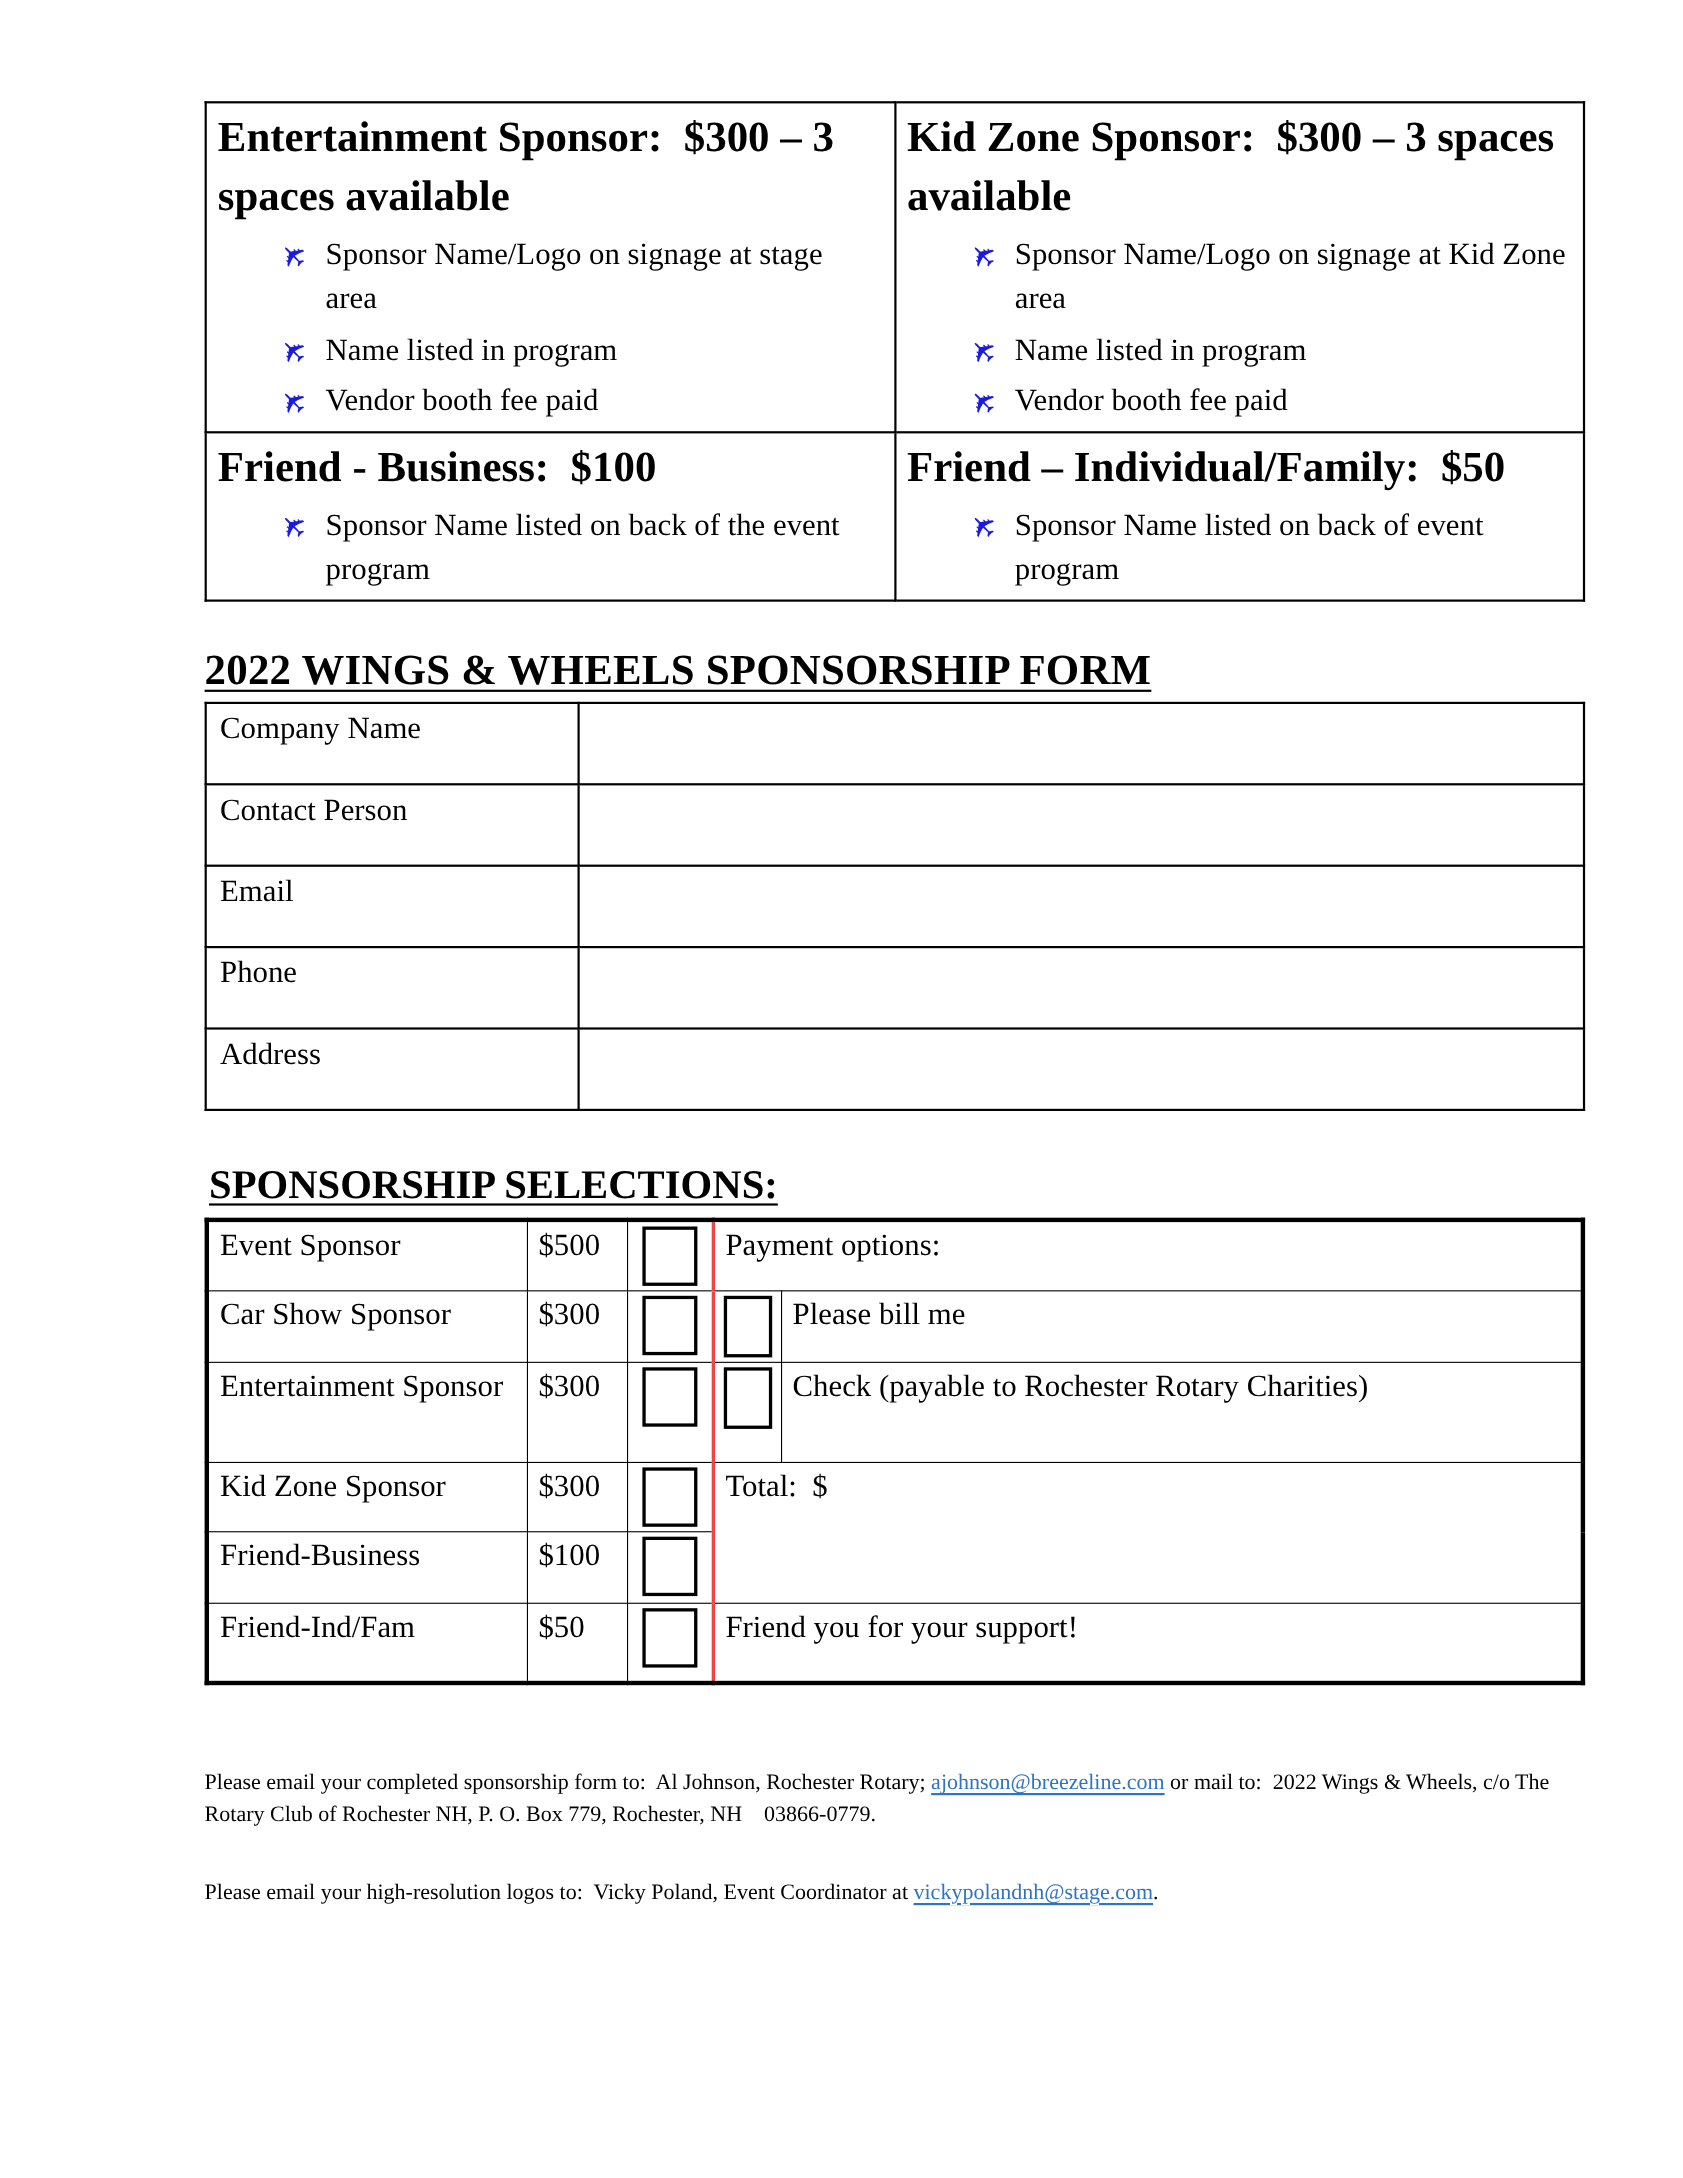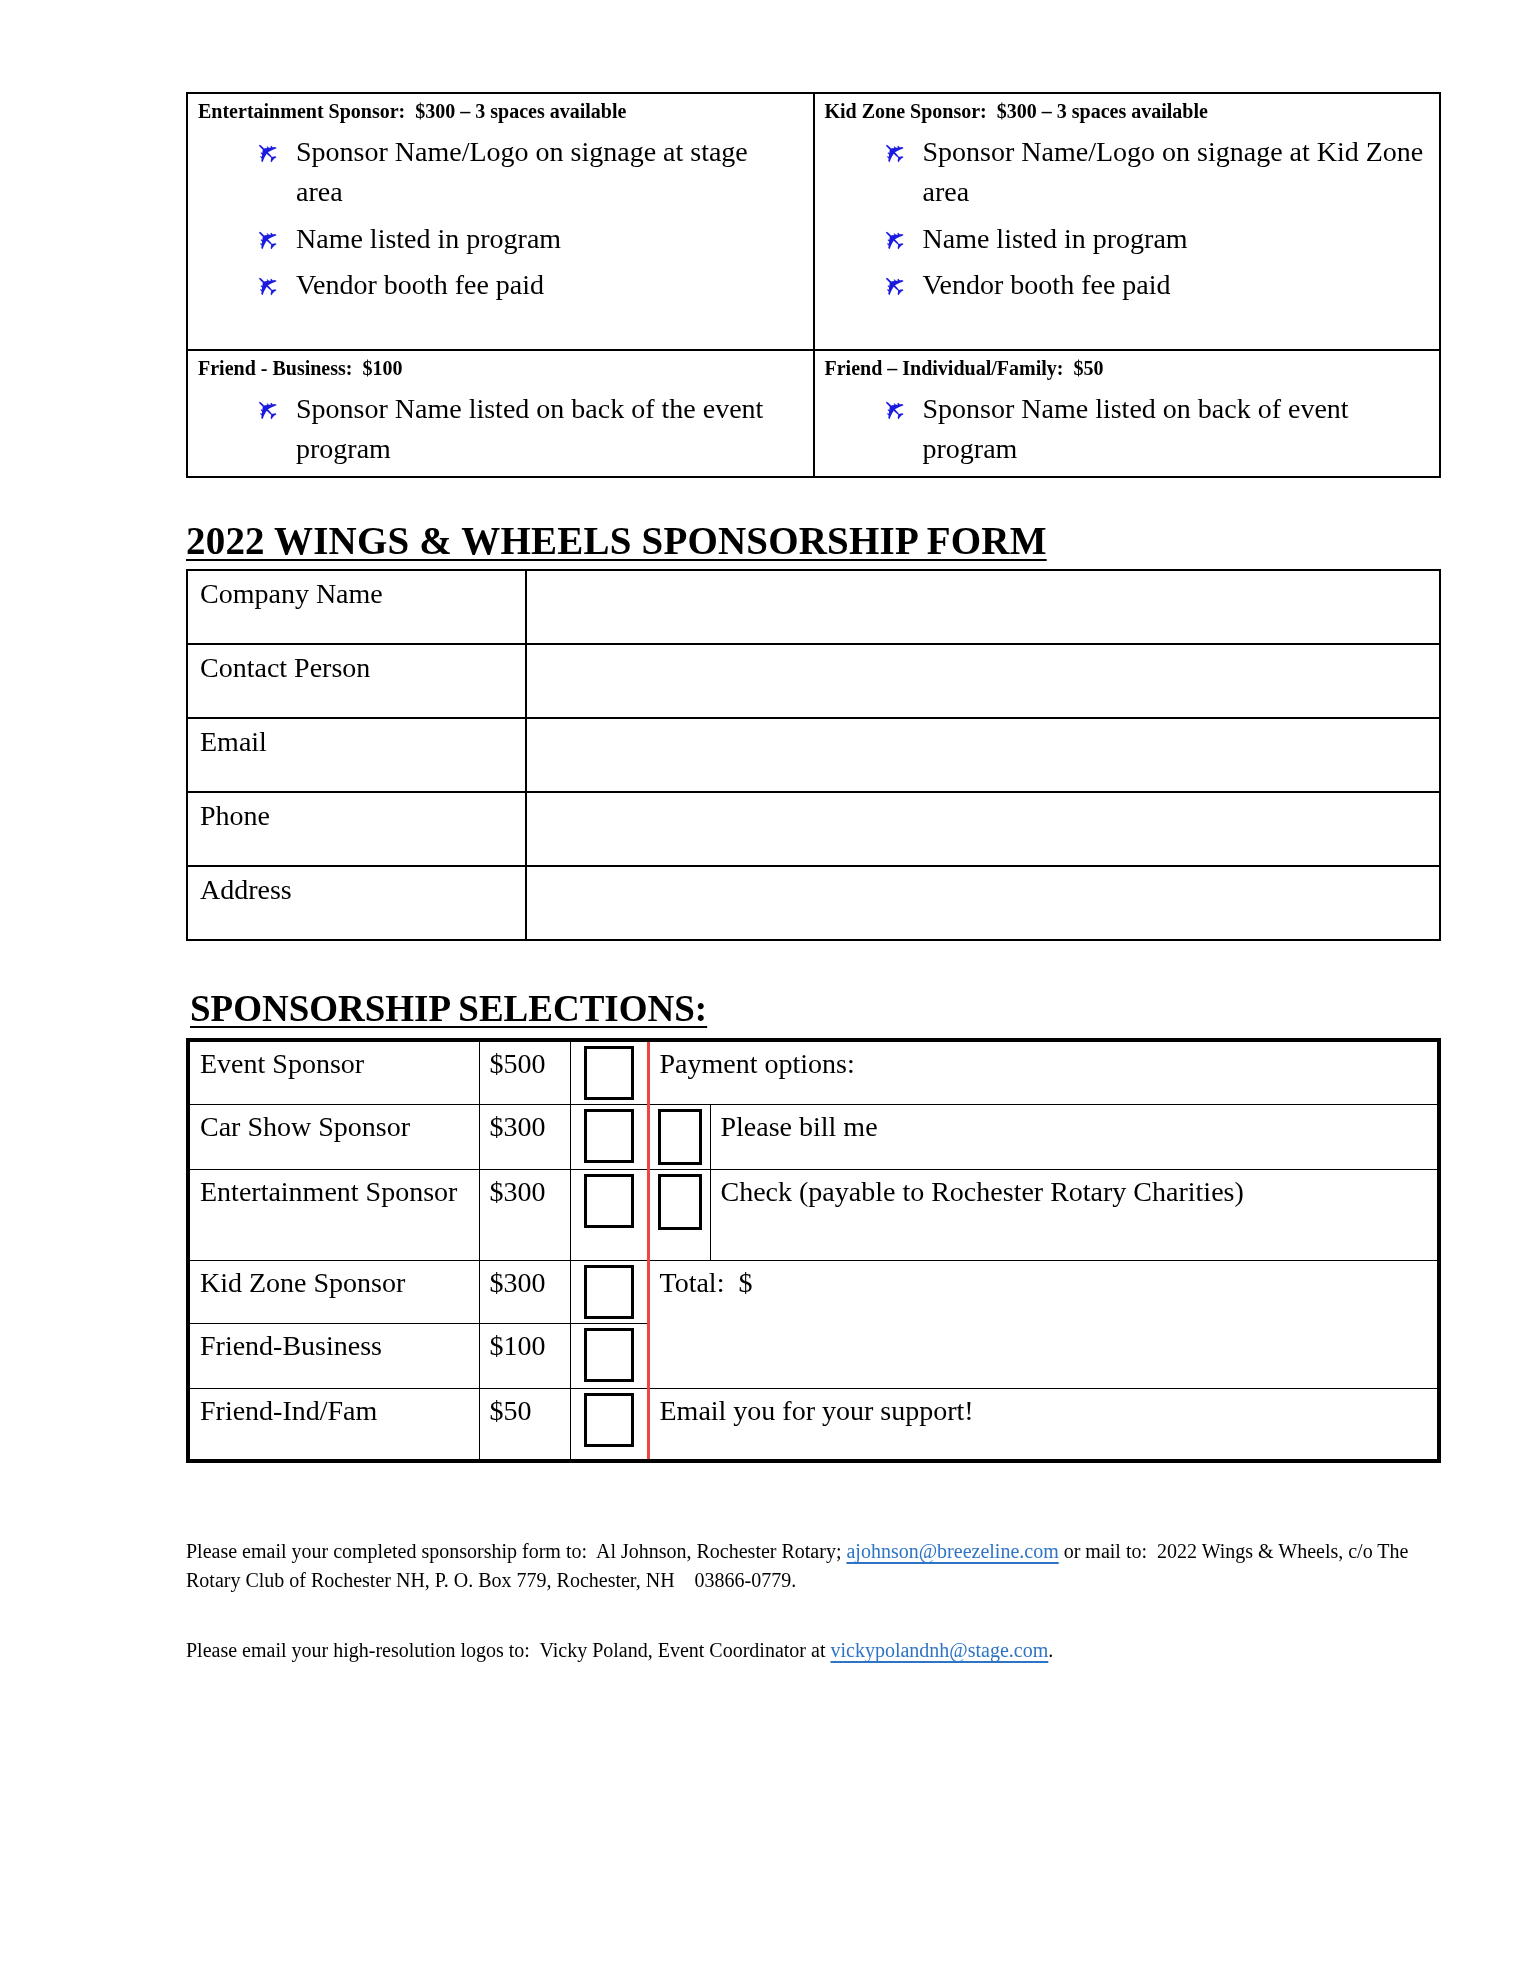--- a/index.html
+++ b/index.html
@@ -21,21 +21,21 @@
   table{border-collapse:collapse;}
   .benefits{
     width:1255px;margin-top:92px;border:2px solid #000;table-layout:fixed;
   }
   .benefits td{
     border:2px solid #000;vertical-align:top;padding:4px 14px 6px 10px;width:50%;
   }
   .benefits tr:first-child td{height:245px;}
   .benefits tr:last-child td{height:108px;}
   .btitle{
-    font-weight:bold;font-size:20px;line-height:1.38;white-space:pre-wrap;
+    font-weight:bold;font-size:39px;line-height:1.38;white-space:pre-wrap;
   }
   .bullet{
     display:flex;align-items:flex-start;padding-left:52px;margin-top:6px;gap:12px;
   }
   .plane{
     font-family:"DejaVu Sans",sans-serif;
     display:inline-block;flex:none;width:34px;height:34px;line-height:34px;
     transform:rotate(-135deg);font-size:29px;text-align:center;margin-top:3px;
   }
   .btext{font-size:28px;line-height:1.45;}
@@ -228,21 +228,21 @@
         <td class="boxcell">
               <div class="cb"></div>
             </td>
       </tr>
       <tr class="r6">
         <td>Friend-Ind/Fam</td>
         <td>$50</td>
         <td class="boxcell">
               <div class="cb"></div>
             </td>
-        <td class="payarea" colspan="2">Email you for your support!</td>
+        <td class="payarea" colspan="2">Friend you for your support!</td>
       </tr>
     </tbody>
       </table>
 
     <p class="para p1"><span class="pre">Please email your completed sponsorship form to:  Al Johnson, Rochester Rotary; </span><a class="link" style="color: rgb(46, 116, 196);">ajohnson@breezeline.com</a><span class="pre"> or mail to:  2022 Wings &amp; Wheels, c/o The Rotary Club of Rochester NH, P. O. Box 779, Rochester, NH    03866-0779.</span></p>
 
     <p class="para p2"><span class="pre">Please email your high-resolution logos to:  Vicky Poland, Event Coordinator at </span><a class="link" style="color: rgb(46, 116, 196);">vickypolandnh@stage.com</a><span class="pre">.</span></p>
 
   </div>
 </div>

